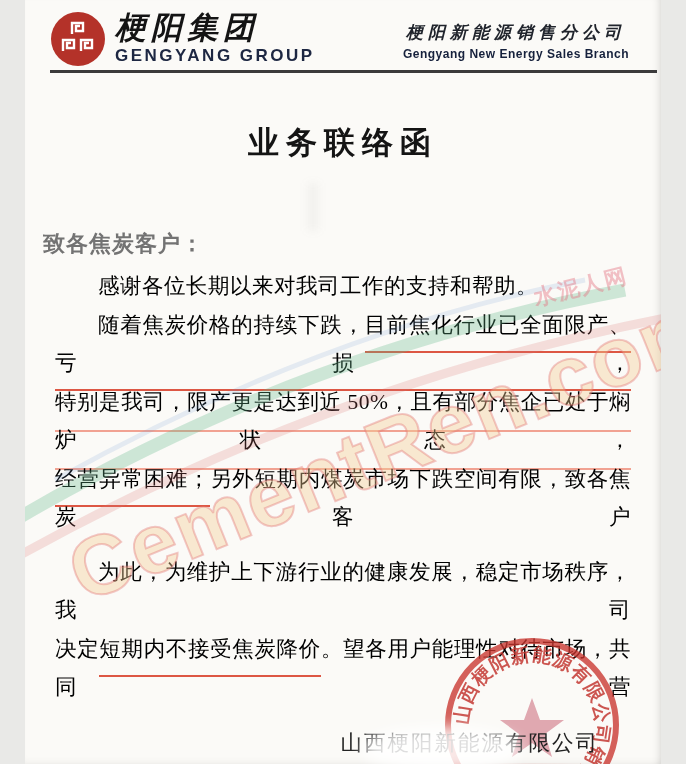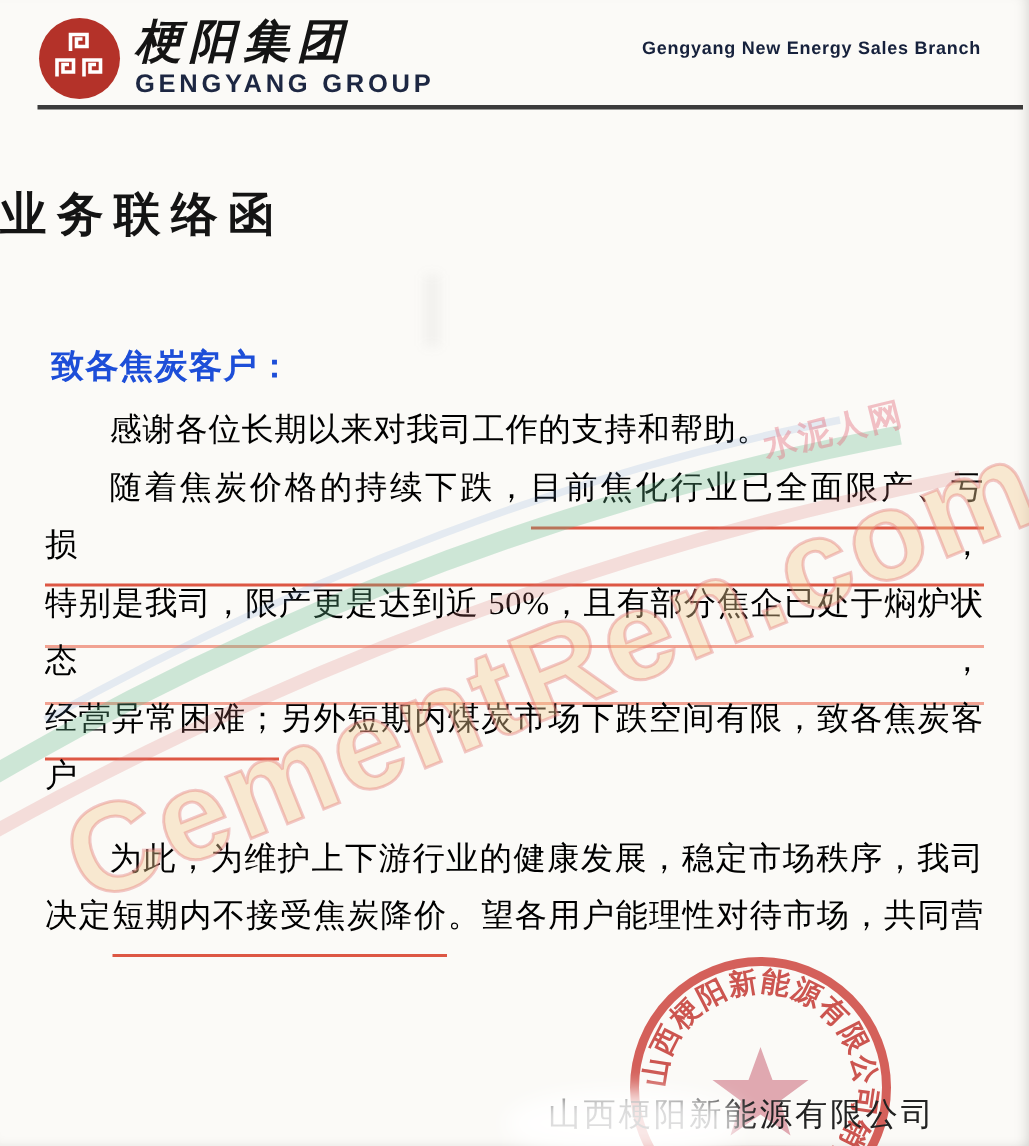--- a/index.html
+++ b/index.html
@@ -1,34 +1,34 @@
 <!DOCTYPE html>
 <html><head>
 <meta charset="utf-8">
 <style>
   html,body{margin:0;padding:0;background:#e9e9e7;}
   .page{
-    position:relative;width:686px;height:764px;margin:0 auto;
+    position:relative;width:636px;height:764px;margin:0 auto;
     background:#fbfaf7;overflow:hidden;
     font-family:"Liberation Serif","DejaVu Serif",serif;
     box-shadow:inset -8px 0 10px -8px rgba(0,0,0,.18), inset 0 -6px 8px -6px rgba(0,0,0,.08);
   }
   
   .hdr{display:flex;justify-content:space-between;align-items:flex-start;padding:12px 26px 0 26px;}
   .hdr-left{display:flex;align-items:center;gap:10px;}
   .logo-circle{width:54px;height:54px;border-radius:50%;background:#b43229;display:flex;align-items:center;justify-content:center;flex:0 0 auto;}
   .grp-cn{font-size:31px;font-weight:bold;color:#141414;letter-spacing:5px;font-style:italic;line-height:32px;}
   .grp-en{font-size:17px;font-weight:bold;color:#1d2742;letter-spacing:2.5px;font-family:"Liberation Sans","DejaVu Sans",sans-serif;margin-top:2px;}
   .hdr-right{text-align:center;margin-top:10px;padding-right:6px;}
   .br-cn{font-size:17px;font-weight:bold;font-style:italic;color:#20242c;letter-spacing:5px;line-height:22px;}
   .br-en{font-size:12px;font-weight:bold;color:#16213c;letter-spacing:0.5px;font-family:"Liberation Sans","DejaVu Sans",sans-serif;margin-top:3px;}
   .rule{height:3px;background:#3b3b3b;margin:4px 4px 0 25px;}
   
-  h1.doc-title{margin:52px 0 0 0;font-size:31px;letter-spacing:7px;color:#141414;line-height:36px;font-weight:bold;}
-  .salutation{margin:68px 30px 0 34px;font-size:22px;font-weight:bold;color:#1d4ed8;line-height:30px;letter-spacing:1px;}
+  h1.doc-title{margin:52px 0 0 0;text-align:center;font-size:31px;letter-spacing:7px;color:#141414;line-height:36px;font-weight:bold;}
+  .salutation{margin:68px 30px 0 18px;font-size:22px;font-weight:bold;color:#737373;line-height:30px;letter-spacing:1px;}
   .body-text{margin:8px 30px 0 30px;font-size:21.5px;color:#000000;}
   .line{line-height:38.5px;min-height:38.5px;letter-spacing:0.5px;}
   .jline{text-align:justify;text-align-last:justify;}
   .line.first{text-indent:2em;}
   .u1{border-bottom:2px solid rgba(215,58,36,.85);padding-bottom:14px;}
   .u2{border-bottom:2px solid rgba(238,132,112,.75);padding-bottom:16px;}
   .para.sp{margin-top:16px;}
   
   .signature{position:absolute;left:0;right:0;top:728px;text-align:right;padding-right:62px;
     font-size:21.5px;color:#222;letter-spacing:2px;z-index:3;}
@@ -63,20 +63,21 @@
           <use href="#gk" x="2" y="18"></use>
           <use href="#gk" x="20" y="18"></use>
         </svg>
       </div>
       <div>
         <div class="grp-cn">梗阳集团</div>
         <div class="grp-en">GENGYANG GROUP</div>
       </div>
     </div>
     <div class="hdr-right">
+      <div class="br-cn">梗阳新能源销售分公司</div>
       <div class="br-en">Gengyang New Energy Sales Branch</div>
     </div>
   </div>
   <div class="rule"></div>
 
   <h1 class="doc-title">业务联络函</h1>
 
   <div class="salutation">致各焦炭客户：</div>
 
   <div class="body-text" id="letter-body">

